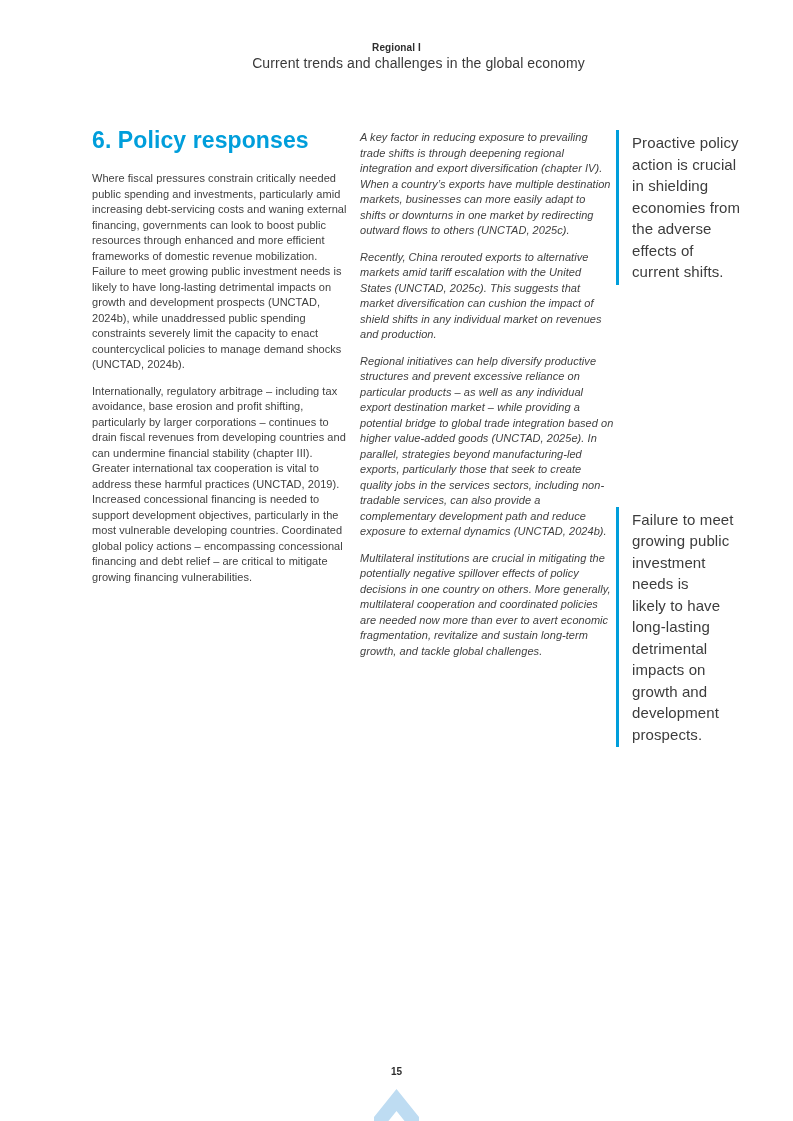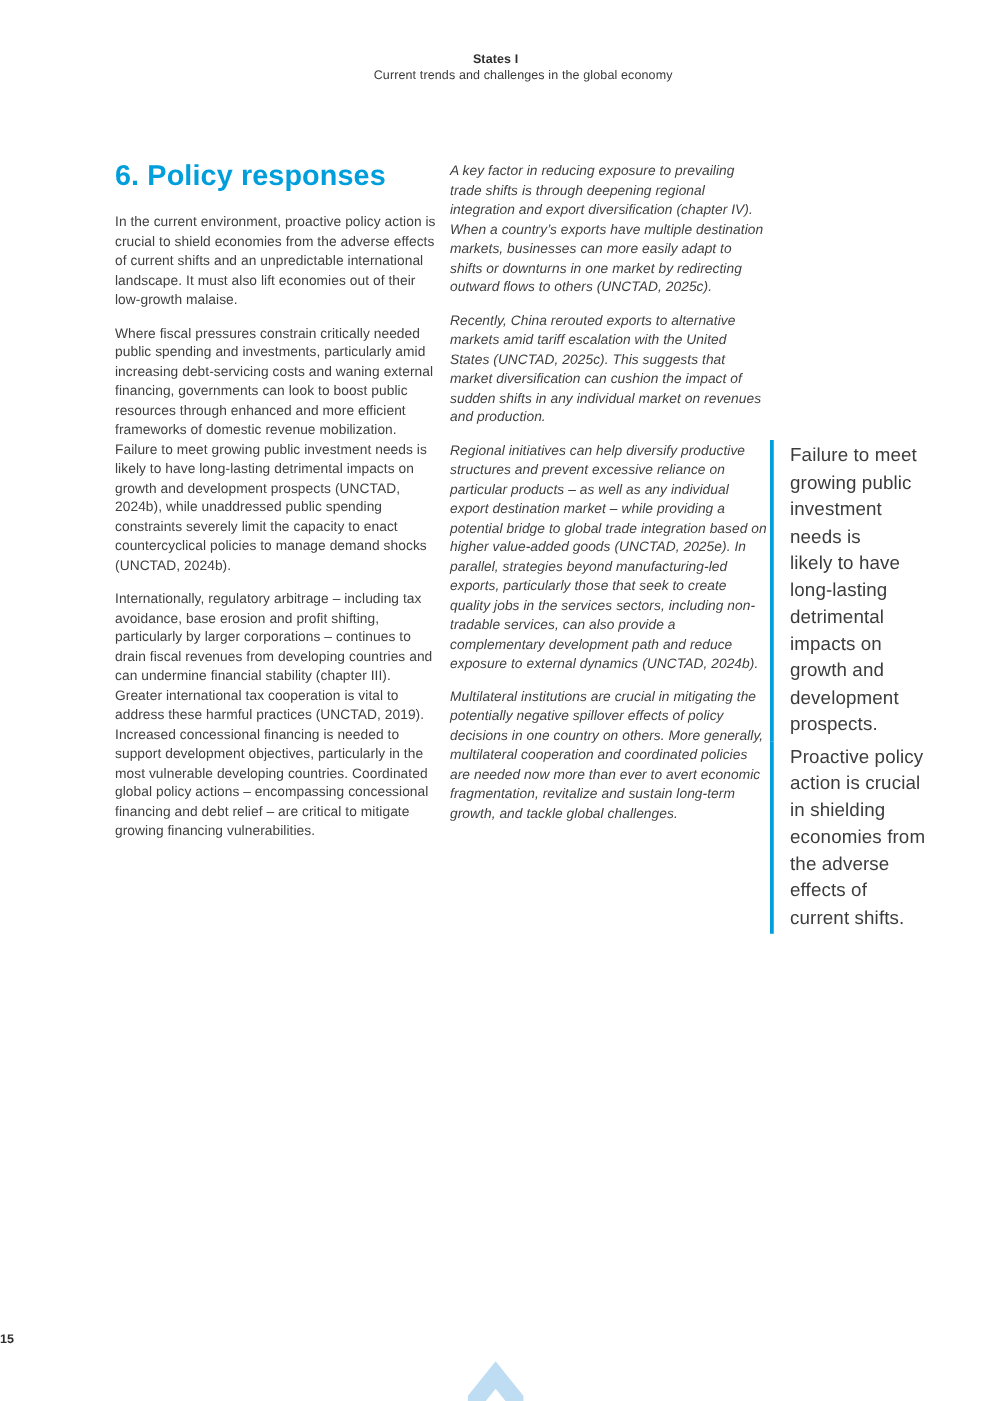--- a/index.html
+++ b/index.html
@@ -25,21 +25,21 @@
     text-align: center;
   }
   .chapter-label {
     font-size: 10px;
     font-weight: bold;
     color: #2e2e2e;
     letter-spacing: 0.1px;
   }
   .chapter-subtitle {
     margin-top: 2px;
-    font-size: 10px;
+    font-size: 14px;
     color: #3a3a3a;
     letter-spacing: 0.1px;
     padding-left: 44px;
   }
   
   .col {
     position: absolute;
     top: 130px;
   }
   .col-left  { left: 92px;  width: 258px; }
@@ -74,75 +74,75 @@
   }
   .pull-quote.second {
     margin-top: 222px;
   }
   
   .page-number {
     position: absolute;
     top: 1066px;
     left: 0;
     width: 100%;
+    text-align: center;
     font-size: 10px;
     font-weight: bold;
     color: #2e2e2e;
   }
   .chevron-logo {
     position: absolute;
     top: 1089px;
     left: 374px;
     width: 45px;
     height: 50px;
     background: #bedcf2;
     clip-path: polygon(50% 0%, 100% 56%, 100% 100%, 50% 44%, 0% 100%, 0% 56%);
   }
 </style>
 </head>
 <body>
 
 <div class="page">
 
   <header class="page-header">
-    <div class="chapter-label">States I</div>
+    <div class="chapter-label">Regional I</div>
     <div class="chapter-subtitle">Current trends and challenges in the global economy</div>
   </header>
 
   <section class="col col-left">
     <h2 class="section-heading">6. Policy responses</h2>
-    <p class="body-par">In the current environment, proactive policy action is crucial to shield economies from the adverse effects of current shifts and an unpredictable international landscape. It must also lift economies out of their low-growth malaise.</p>
     <p class="body-par">Where fiscal pressures constrain critically needed public spending and investments, particularly amid increasing debt-servicing costs and waning external financing, governments can look to boost public resources through enhanced and more efficient frameworks of domestic revenue mobilization. Failure to meet growing public investment needs is likely to have long-lasting detrimental impacts on growth and development prospects (UNCTAD, 2024b), while unaddressed public spending constraints severely limit the capacity to enact countercyclical policies to manage demand shocks (UNCTAD, 2024b).</p>
     <p class="body-par">Internationally, regulatory arbitrage – including tax avoidance, base erosion and profit shifting, particularly by larger corporations – continues to drain fiscal revenues from developing countries and can undermine financial stability (chapter III). Greater international tax cooperation is vital to address these harmful practices (UNCTAD, 2019). Increased concessional financing is needed to support development objectives, particularly in the most vulnerable developing countries. Coordinated global policy actions – encompassing concessional financing and debt relief – are critical to mitigate growing financing vulnerabilities.</p>
   </section>
 
   <section class="col col-mid">
     <p class="body-par">A key factor in reducing exposure to prevailing trade shifts is through deepening regional integration and export diversification (chapter IV). When a country’s exports have multiple destination markets, businesses can more easily adapt to shifts or downturns in one market by redirecting outward flows to others (UNCTAD, 2025c).</p>
-    <p class="body-par">Recently, China rerouted exports to alternative markets amid tariff escalation with the United States (UNCTAD, 2025c). This suggests that market diversification can cushion the impact of sudden shifts in any individual market on revenues and production.</p>
+    <p class="body-par">Recently, China rerouted exports to alternative markets amid tariff escalation with the United States (UNCTAD, 2025c). This suggests that market diversification can cushion the impact of shield shifts in any individual market on revenues and production.</p>
     <p class="body-par">Regional initiatives can help diversify productive structures and prevent excessive reliance on particular products – as well as any individual export destination market – while providing a potential bridge to global trade integration based on higher value-added goods (UNCTAD, 2025e). In parallel, strategies beyond manufacturing-led exports, particularly those that seek to create quality jobs in the services sectors, including non-tradable services, can also provide a complementary development path and reduce exposure to external dynamics (UNCTAD, 2024b).</p>
     <p class="body-par">Multilateral institutions are crucial in mitigating the potentially negative spillover effects of policy decisions in one country on others. More generally, multilateral cooperation and coordinated policies are needed now more than ever to avert economic fragmentation, revitalize and sustain long-term growth, and tackle global challenges.</p>
   </section>
 
   <aside class="col col-quotes">
+    <blockquote class="pull-quote first">Proactive policy
+action is crucial
+in shielding
+economies from
+the adverse
+effects of
+current shifts.</blockquote>
     <blockquote class="pull-quote second">Failure to meet
 growing public
 investment
 needs is
 likely to have
 long-lasting
 detrimental
 impacts on
 growth and
 development
 prospects.</blockquote>
-    <blockquote class="pull-quote first">Proactive policy
-action is crucial
-in shielding
-economies from
-the adverse
-effects of
-current shifts.</blockquote>
   </aside>
 
   <div class="page-number">15</div>
   <div class="chevron-logo"></div>
 
 </div>
 
 </body></html>

